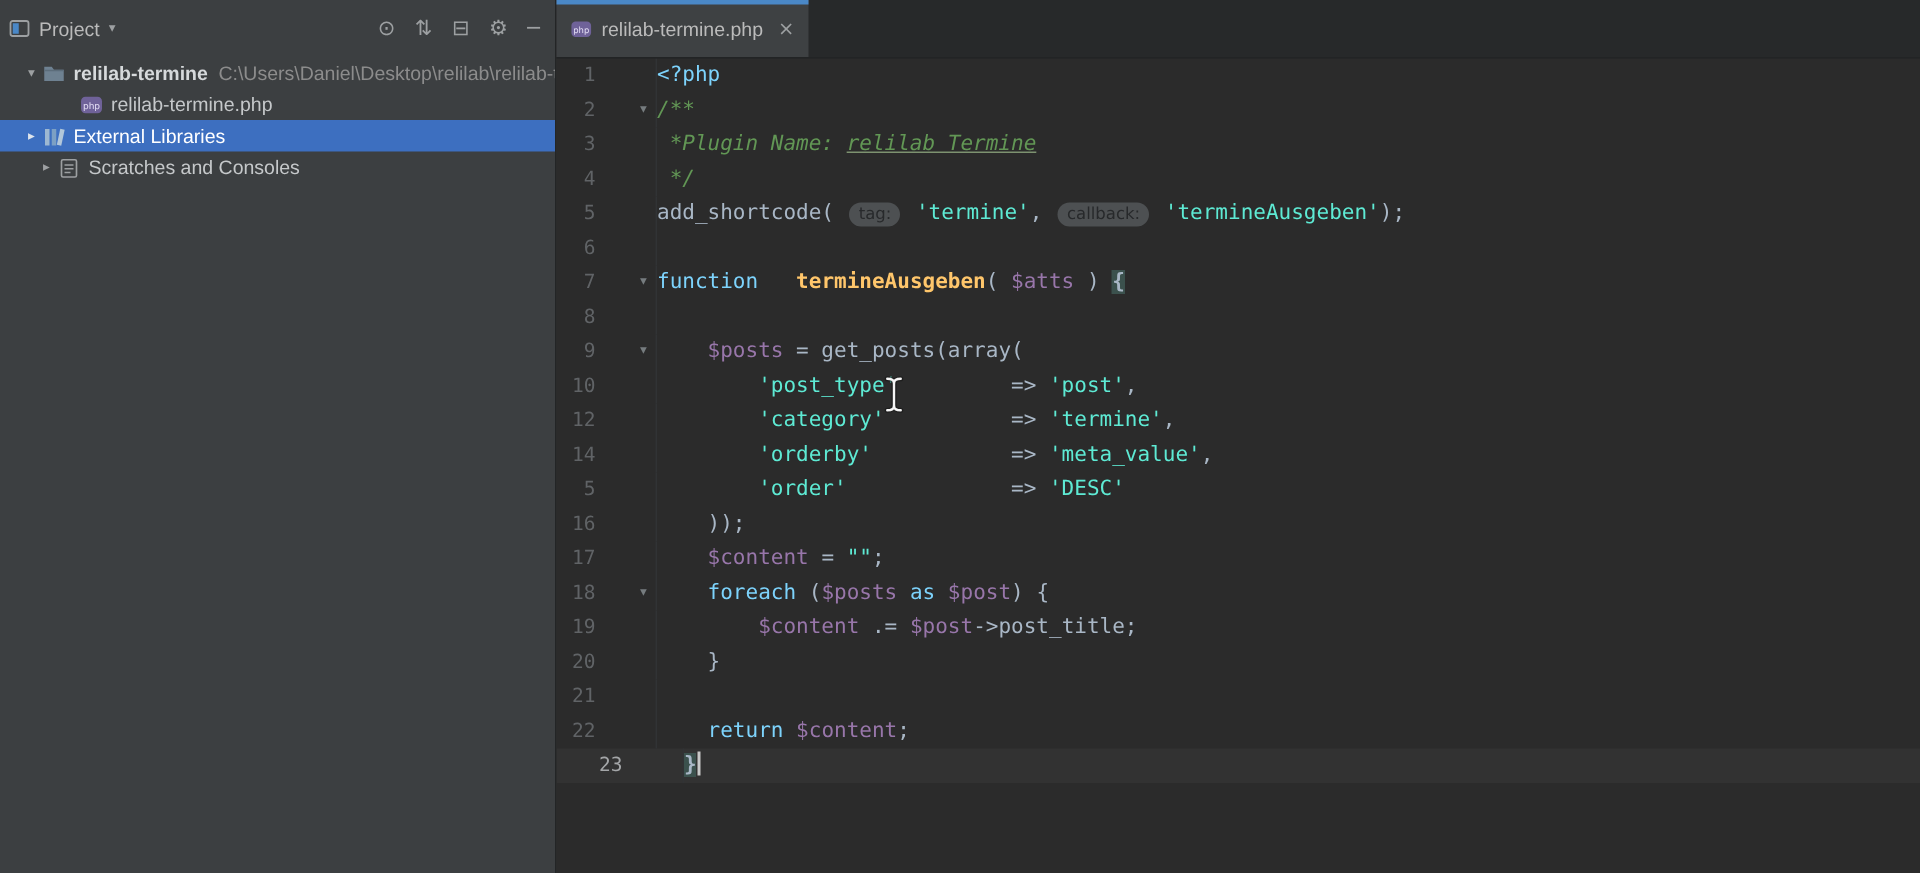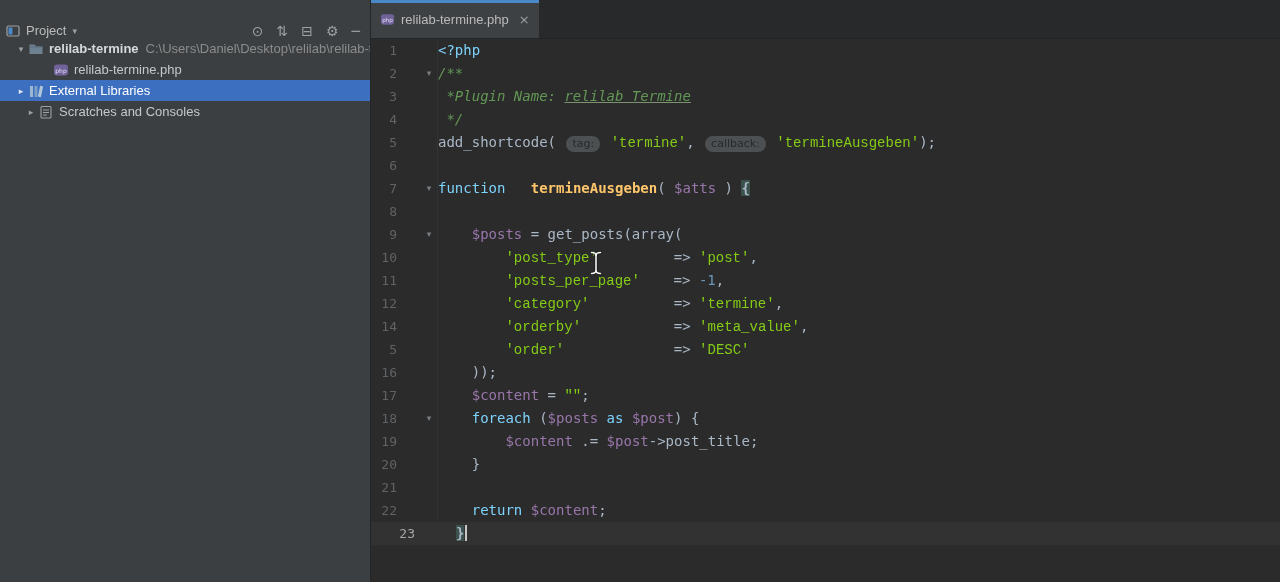--- a/index.html
+++ b/index.html
@@ -1,21 +1,21 @@
 <!DOCTYPE html>
 <html><head>
 <meta charset="utf-8">
 <style>
   html,body{margin:0;padding:0;background:#2b2b2b;}
   body{width:1280px;height:582px;overflow:hidden;font-family:"Liberation Sans",sans-serif;}
   .app{position:relative;width:1280px;height:582px;display:flex;}
 
   
   .project-panel{width:370px;flex:none;background:#3c3f41;border-right:1px solid #232526;display:flex;flex-direction:column;overflow:hidden;}
-  .panel-header{height:38px;flex:none;display:flex;align-items:flex-end;padding:0 10px 0 6px;color:#bbbbbb;font-size:13px;}
+  .panel-header{height:38px;flex:none;display:flex;align-items:center;padding:0 10px 0 6px;color:#bbbbbb;font-size:13px;}
   .panel-header .hdr-left{display:flex;align-items:center;gap:6px;cursor:pointer;}
   .panel-header .combo-caret{font-size:9px;color:#9da0a2;font-family:"DejaVu Sans",sans-serif;}
   .hdr-icons{margin-left:auto;display:flex;align-items:center;gap:13px;}
   .hdr-icons .ticon{color:#9da0a2;font-size:14px;line-height:1;font-family:"DejaVu Sans",sans-serif;cursor:pointer;}
   .tree{flex:1;overflow:hidden;padding-top:0;}
   .tree-row{height:21px;display:flex;align-items:center;font-size:13px;color:#bbbbbb;white-space:nowrap;cursor:pointer;}
   .tree-row .chev{width:14px;flex:none;text-align:center;font-size:9px;color:#9da0a2;font-family:"DejaVu Sans",sans-serif;}
   .tree-row .ticofile{flex:none;width:16px;height:16px;margin-right:5px;display:inline-flex;}
   .tree-row .lbl{color:#c5c8ca;}
   .tree-row .lbl.bold{font-weight:bold;color:#d6d9db;}
@@ -37,21 +37,21 @@
   .code-row{display:flex;height:23px;line-height:23px;}
   .code-row.active-line{background:#323232;padding-left:18px;}
   .gutter{flex:none;width:66px;display:flex;align-items:center;color:#606366;font-size:13px;border-right:1px solid #313335;}
   .gutter .num{width:26px;text-align:right;flex:none;cursor:pointer;}
   .gutter .fold{margin-left:auto;width:16px;text-align:center;color:#767c7f;font-size:9px;font-family:"DejaVu Sans",sans-serif;cursor:pointer;}
   .code-row.active-line .num{color:#a4a6a8;}
   .code-line{flex:1;white-space:pre;color:#a9b7c6;min-width:0;}
 
   .tok-d{color:#a9b7c6;}
   .tok-k{color:#7dd3fc;}
-  .tok-s{color:#84cc16;font-family:Liberation Mono, monospace;}
+  .tok-s{color:#5eead4;}
   .tok-c{color:#629755;font-style:italic;}
   .tok-cu{color:#629755;font-style:italic;text-decoration:underline;text-decoration-color:#7d9270;}
   .tok-t{color:#7dd3fc;}
   .tok-f{color:#ffc66b;font-weight:bold;}
   .tok-v{color:#9876aa;}
   .tok-n{color:#6897bb;}
   .tok-h{background:#4d5052;color:#27292b;border-radius:8px;padding:1px 6px 2px 6px;font-size:11px;font-family:"DejaVu Sans",sans-serif;margin:0 2px;}
   .tok-b{font-weight:bold;background:#3b514d;}
   .caret{display:inline-block;width:2px;height:16px;background:#c8c8c8;vertical-align:-3px;margin-left:1px;}
 
@@ -209,27 +209,20 @@
             <span class="fold">▾</span>
           </div>
           <div class="code-line"><span class="tok-d">    </span><span class="tok-v">$posts</span><span class="tok-d"> = get_posts(array(</span></div>
         </div>
         <div class="code-row">
           <div class="gutter">
             <span class="num">10</span>
             <span class="fold"></span>
           </div>
           <div class="code-line"><span class="tok-d">        </span><span class="tok-s">'post_type'</span><span class="tok-d">         =&gt; </span><span class="tok-s">'post'</span><span class="tok-d">,</span></div>
-        </div>
-        <div class="code-row">
-          <div class="gutter">
-            <span class="num">11</span>
-            <span class="fold"></span>
-          </div>
-          <div class="code-line"><span class="tok-d">        </span><span class="tok-s">'posts_per_page'</span><span class="tok-d">    =&gt; </span><span class="tok-n">-1</span><span class="tok-d">,</span></div>
         </div>
         <div class="code-row">
           <div class="gutter">
             <span class="num">12</span>
             <span class="fold"></span>
           </div>
           <div class="code-line"><span class="tok-d">        </span><span class="tok-s">'category'</span><span class="tok-d">          =&gt; </span><span class="tok-s">'termine'</span><span class="tok-d">,</span></div>
         </div>
         <div class="code-row">
           <div class="gutter">

